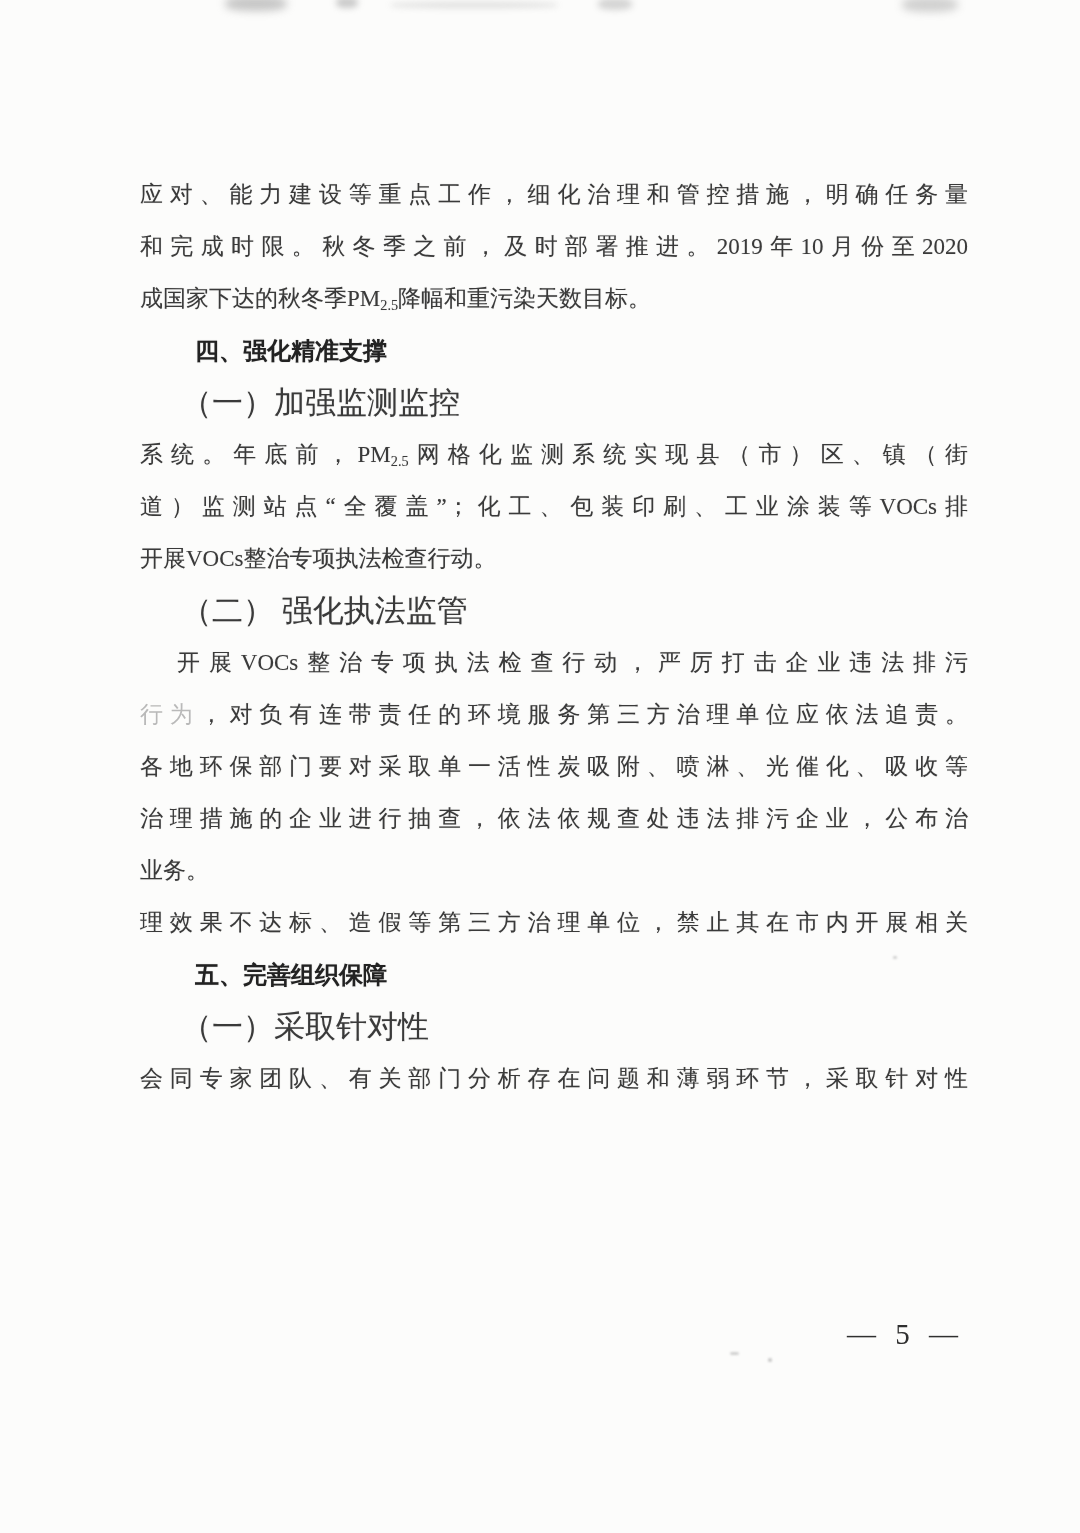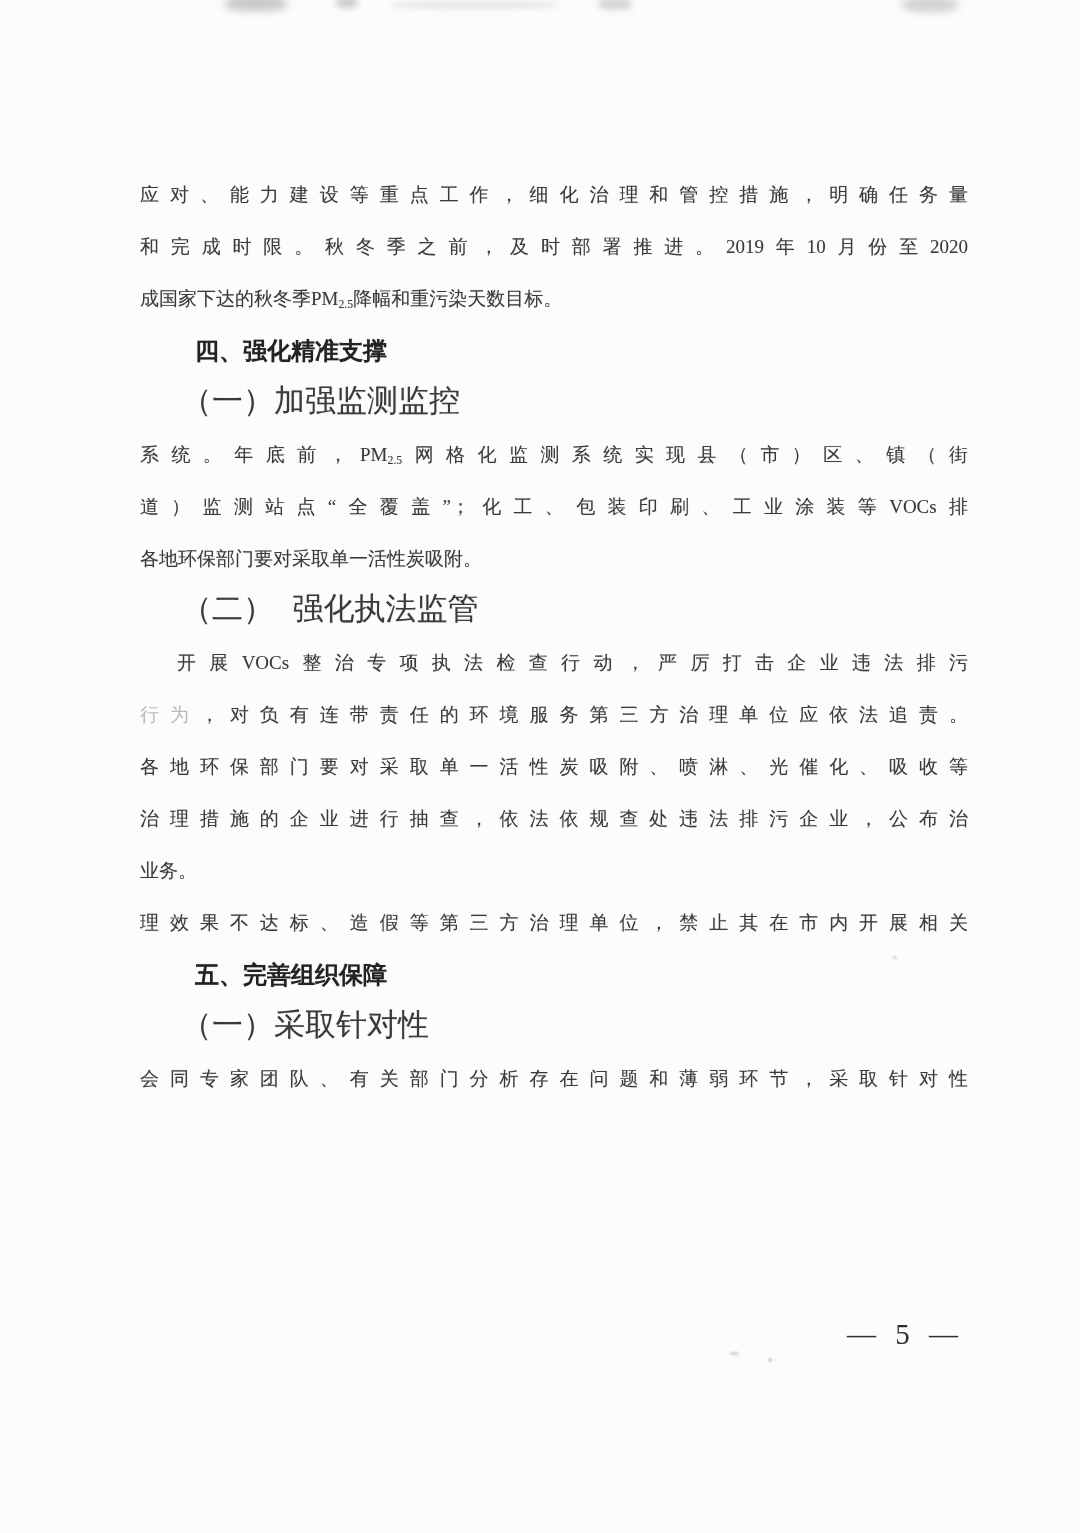--- a/index.html
+++ b/index.html
@@ -17,39 +17,38 @@
     font-family:"Liberation Serif","DejaVu Serif",serif;
     color:var(--fg);
   }
   .doc{
     position:absolute;
     left:140px;top:169px;width:828px;
   }
   .line{
     height:52px;
     line-height:52px;
-    font-size:19px;
+    font-size:23px;
     color:var(--fg);
     text-shadow:0 0 1px rgba(40,40,40,0.25);
     white-space:normal;
   }
   .line.just{
     text-align:justify;
     text-align-last:justify;
   }
   .line.heading{
     font-family:"Liberation Sans","DejaVu Sans",sans-serif;
     font-weight:700;
     font-size:24px;
     color:var(--hd);
     text-shadow:0 0 1px rgba(0,0,0,0.35);
   }
   .line.subheading{
     font-size:31px;
-    font-family:Liberation Mono, monospace;
   }
   .ind-body{padding-left:37px;}
   .ind-subheading{padding-left:41px;}
   .ind-heading{padding-left:55px;}
   sub{
     font-size:0.62em;
     line-height:0;
     vertical-align:-0.25em;
   }
   .faded{color:var(--faded);text-shadow:none;}
@@ -83,21 +82,21 @@
   <div class="artifact a5"></div>
 
   <main class="doc" id="doc-body">
       <div class="line body just">应对、能力建设等重点工作，细化治理和管控措施，明确任务量</div>
       <div class="line body just">和完成时限。秋冬季之前，及时部署推进。2019年10月份至2020</div>
       <div class="line body">成国家下达的秋冬季PM<sub>2.5</sub>降幅和重污染天数目标。</div>
       <div class="line heading ind-heading">四、强化精准支撑</div>
       <div class="line subheading ind-subheading">（一）加强监测监控</div>
       <div class="line body just">系统。年底前，PM<sub>2.5</sub>网格化监测系统实现县（市）区、镇（街</div>
       <div class="line body just">道）监测站点“全覆盖”；化工、包装印刷、工业涂装等VOCs排</div>
-      <div class="line body">各地环保部门要对采取单一活性炭吸附。</div>
+      <div class="line body">开展VOCs整治专项执法检查行动。</div>
       <div class="line subheading ind-subheading">（二） 强化执法监管</div>
       <div class="line body just ind-body">开展VOCs整治专项执法检查行动，严厉打击企业违法排污</div>
       <div class="line body just"><span class="faded">行为</span>，对负有连带责任的环境服务第三方治理单位应依法追责。</div>
       <div class="line body just">各地环保部门要对采取单一活性炭吸附、喷淋、光催化、吸收等</div>
       <div class="line body just">治理措施的企业进行抽查，依法依规查处违法排污企业，公布治</div>
       <div class="line body">业务。</div>
       <div class="line body just">理效果不达标、造假等第三方治理单位，禁止其在市内开展相关</div>
       <div class="line heading ind-heading">五、完善组织保障</div>
       <div class="line subheading ind-subheading">（一）采取针对性</div>
       <div class="line body just">会同专家团队、有关部门分析存在问题和薄弱环节，采取针对性</div>

